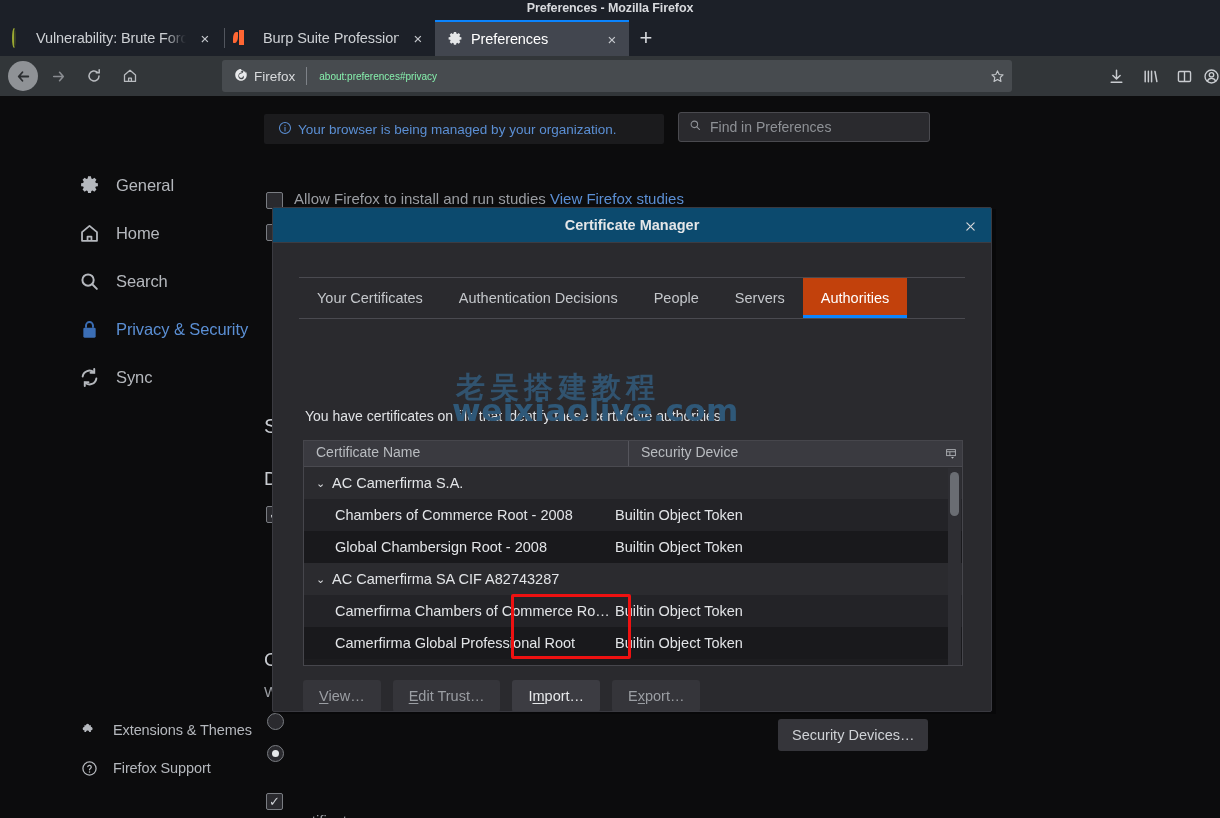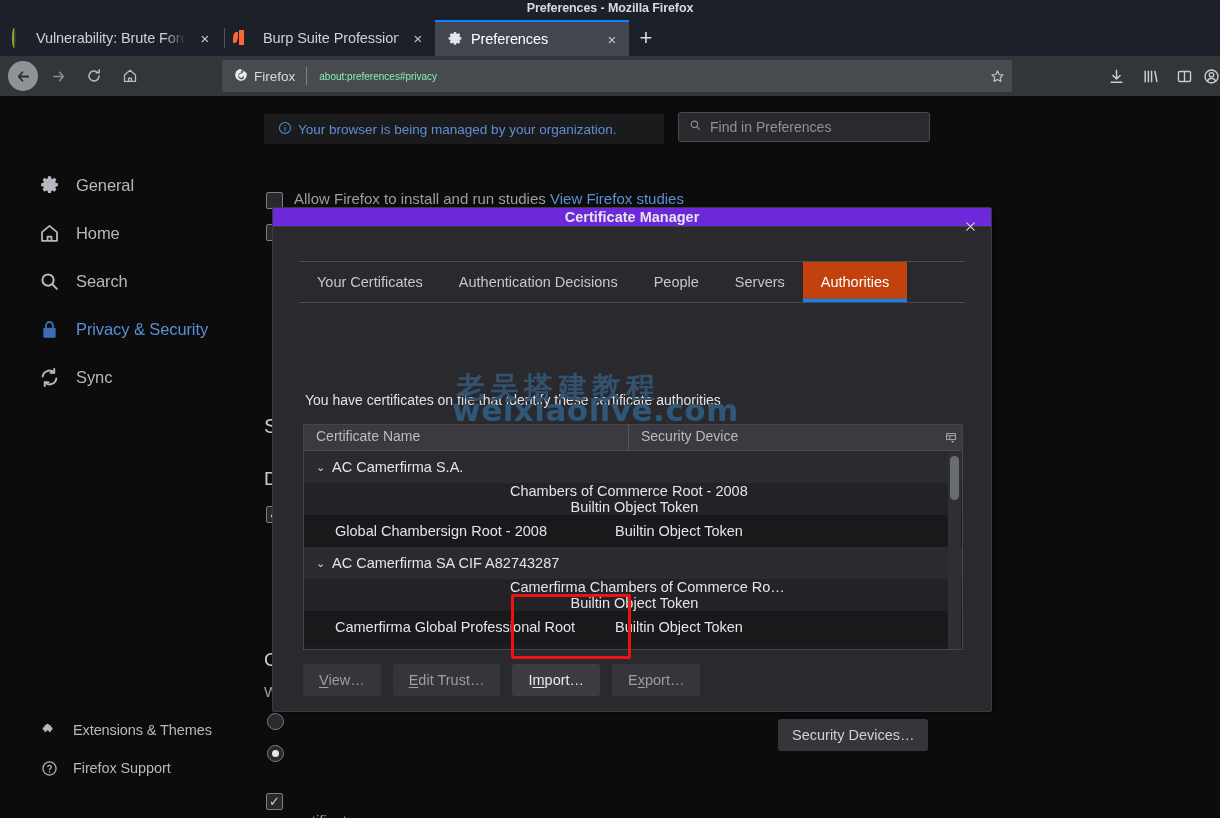--- a/index.html
+++ b/index.html
@@ -106,21 +106,21 @@
     color: #c9ccd0;
   }
 
   
   .prefs { position: absolute; left: 0; top: 96px; width: 1220px; height: 722px; background: #0c0c0d; }
 
   .sidebar { position: absolute; left: 0; top: 0; width: 258px; height: 722px; }
   .side-item {
     display: flex; align-items: center; gap: 16px;
     height: 34px; padding-left: 38px; margin-bottom: 14px;
-    font-size: 16.5px; color: #b5b8bd; letter-spacing: -0.1px;
+    font-size: 16.5px; color: #b5b8bd; letter-spacing: -0.1px; margin-left: 40px;
   }
   .side-item .ico { width: 22px; height: 22px; display: flex; align-items: center; justify-content: center; color: #b5b8bd; }
   .side-item.active { color: #5b8fd4; }
   .side-item.active .ico { color: #3b6eb5; }
   .side-bottom { position: absolute; left: 0; bottom: 26px; width: 258px; }
   .side-bottom .side-item { font-size: 14.5px; height: 28px; margin-bottom: 10px; padding-left: 40px; gap: 15px; }
   .side-bottom .side-item .ico { width: 18px; height: 18px; }
 
   .content { position: absolute; left: 258px; top: 0; width: 962px; height: 722px; }
   .managed-bar {
@@ -160,21 +160,21 @@
   .dialog-shadow {
     position: absolute; left: 276px; top: 209px; width: 720px; height: 505px;
     background: rgba(0,0,0,0.30);
   }
   .dialog {
     position: absolute; left: 272px; top: 207px; width: 720px; height: 505px;
     background: #2a2a2e; border: 1px solid #3a3a40; border-radius: 2px;
     overflow: hidden;
   }
   .dlg-titlebar {
-    height: 19px; background: #6d28d9; border-bottom: 1px solid #3c3c42;
+    height: 35px; background: #0c4a6e; border-bottom: 1px solid #3c3c42;
     display: flex; align-items: center; justify-content: center; position: relative;
   }
   .dlg-title { font-size: 14.5px; font-weight: bold; color: #e4e6e8; }
   .dlg-close {
     position: absolute; right: 10px; top: 7px; width: 22px; height: 22px;
     display: flex; align-items: center; justify-content: center;
     font-size: 16px; color: #cfd2d6;
   }
   .dlg-body { padding: 0; position: relative; height: 469px; }
 
@@ -203,21 +203,21 @@
   .cert-head {
     display: flex; height: 26px; background: #3a3a40; border-bottom: 1px solid #4a4a50;
     font-size: 14px; color: #b9bcc0;
   }
   .cert-head .col1 { width: 325px; padding: 3px 0 0 12px; border-right: 1px solid #55555c; }
   .cert-head .col2 { flex: 1 1 auto; padding: 3px 0 0 12px; }
   .cert-head .colbtn { width: 22px; display: flex; align-items: center; justify-content: center; color: #b9bcc0; }
   .cert-rows { position: relative; }
   .cert-row { display: flex; height: 32px; align-items: center; font-size: 14.5px; color: #e2e4e7; }
   .cert-row.group { background: #2b2b2f; }
-  .cert-row.child-a { background: #232327; flex-direction: column; }
+  .cert-row.child-a { background: #232327; }
   .cert-row.child-b { background: #19191c; }
   .cert-row .twisty { width: 14px; margin-left: 12px; color: #dcdee1; font-size: 11px; }
   .cert-row .name { width: 308px; overflow: hidden; white-space: nowrap; }
   .cert-row.group .name { padding-left: 2px; }
   .cert-row .name.indent { padding-left: 31px; }
   .cert-row .device { flex: 1 1 auto; padding-left: 3px; }
   .cert-scroll {
     position: absolute; right: 1px; top: 27px; width: 13px; height: 198px; background: #2e2e33;
   }
   .cert-scroll .thumb {

